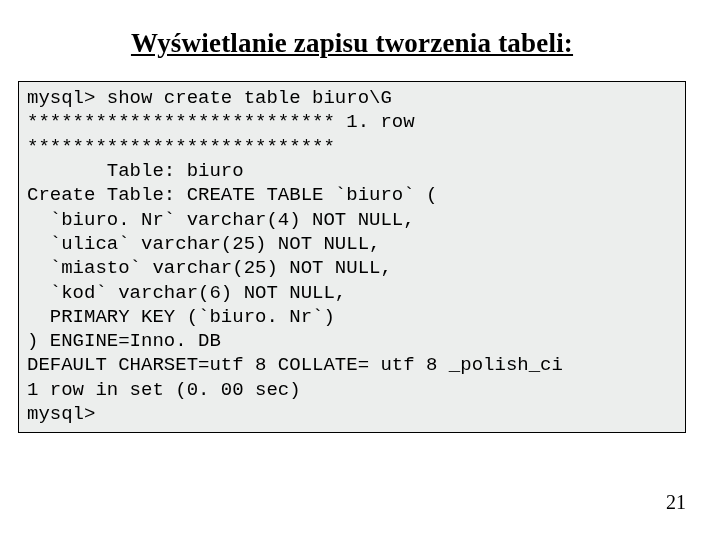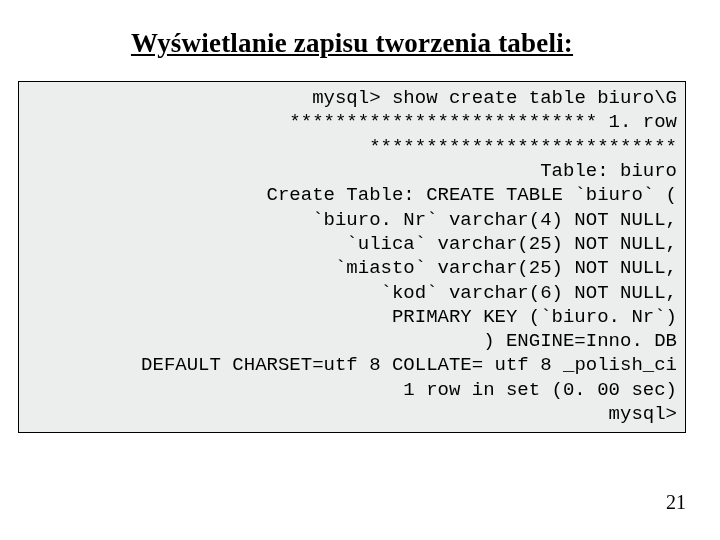--- a/index.html
+++ b/index.html
@@ -28,21 +28,20 @@
   }
   .code-box {
     border: 1.5px solid #000;
     background: #eceeed;
     font-family: "Courier New", Courier, monospace;
     font-size: 19px;
     line-height: 1.28;
     padding: 4px 8px 6px 8px;
     white-space: pre;
     overflow: hidden;
-    text-align: right;
   }
   .page-num {
     position: absolute;
     right: 34px;
     bottom: 26px;
     font-family: "Times New Roman", Times, serif;
     font-size: 20px;
   }
 </style>
 </head>

